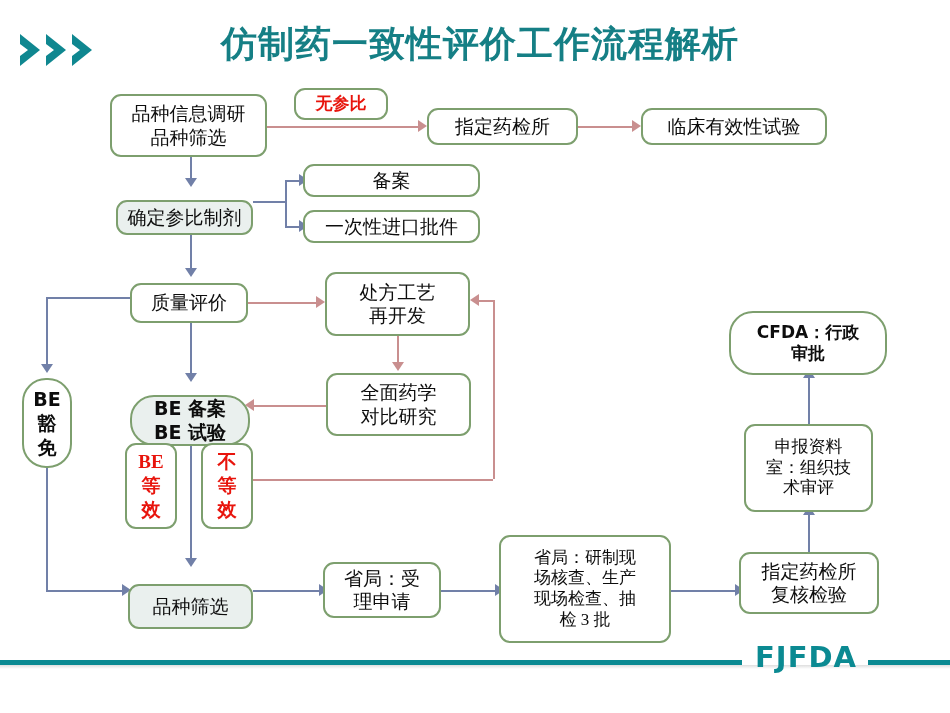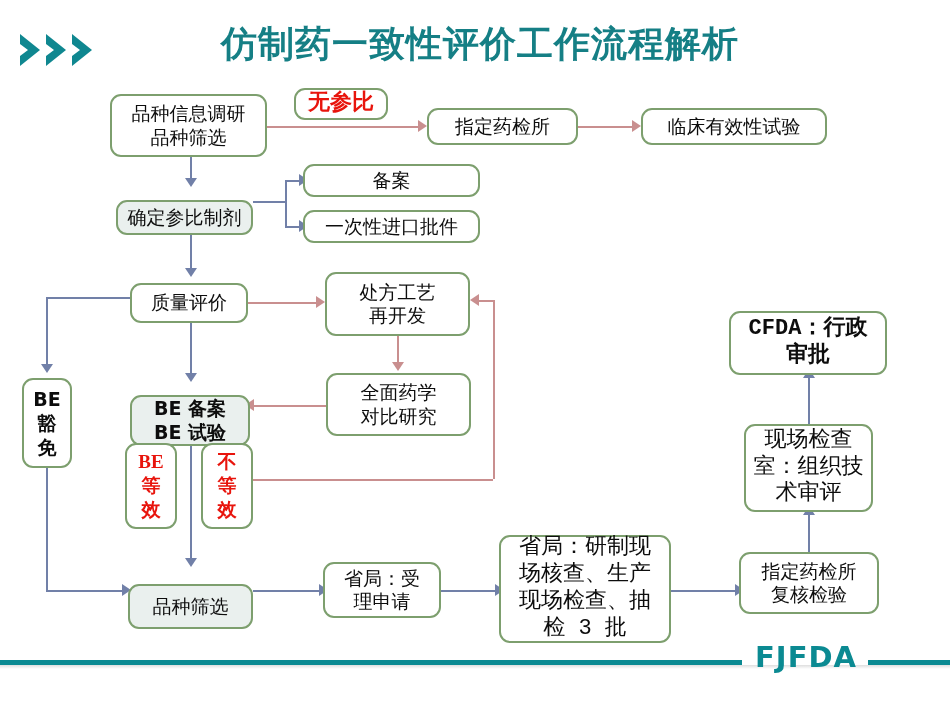--- a/index.html
+++ b/index.html
@@ -80,24 +80,24 @@
     justify-content: center;
     text-align: center;
     color: #0d0d0d;
     font-size: 19px;
     line-height: 1.22;
     padding: 2px 4px;
     z-index: 3;
     white-space: pre-line;
   }
   .node.filled { background: #eaf0ee; margin-top: 16px; }
-  .node.bold   { font-family: "DejaVu Sans", "Liberation Sans", sans-serif; font-weight: bold; }
+  .node.bold   { font-family: "DejaVu Sans", "Liberation Sans", sans-serif; font-weight: bold; border-radius: 24px; }
   .node.red    { color: #e8140c; font-weight: bold; }
   .node.vert   { line-height: 1.28; }
-  .node.small  { font-size: 22px; font-family: Liberation Mono, monospace; }
+  .node.small  { font-size: 17px; }
 
   
   .seg {
     position: absolute;
     z-index: 1;
   }
   .seg.h { height: 0; border-top-width: 2px; border-top-style: solid; }
   .seg.v { width: 0;  border-left-width: 2px; border-left-style: solid; }
   .blue.h { border-top-color: #7180a8; }
   .blue.v { border-left-color: #7180a8; }
@@ -239,21 +239,21 @@
 理申请</div>
 
   <div class="node small" style="left:499px; top:535px; width:172px; height:108px;">省局：研制现
 场核查、生产
 现场检查、抽
 检 3 批</div>
 
   <div class="node" style="left:739px; top:552px; width:140px; height:62px;">指定药检所
 复核检验</div>
 
-  <div class="node small" style="left:744px; top:424px; width:129px; height:88px;">现场检查
+  <div class="node small" style="left:744px; top:424px; width:129px; height:88px;">申报资料
 室：组织技
 术审评</div>
 
   <div class="node bold small" style="left:729px; top:311px; width:158px; height:64px;">CFDA：行政
 审批</div>
 
   <div class="foot-rule" id="foot-rule-left"></div>
   <div class="foot-rule" id="foot-rule-right"></div>
   <div id="foot-shadow"></div>
   <div id="fjfda">FJFDA</div>

